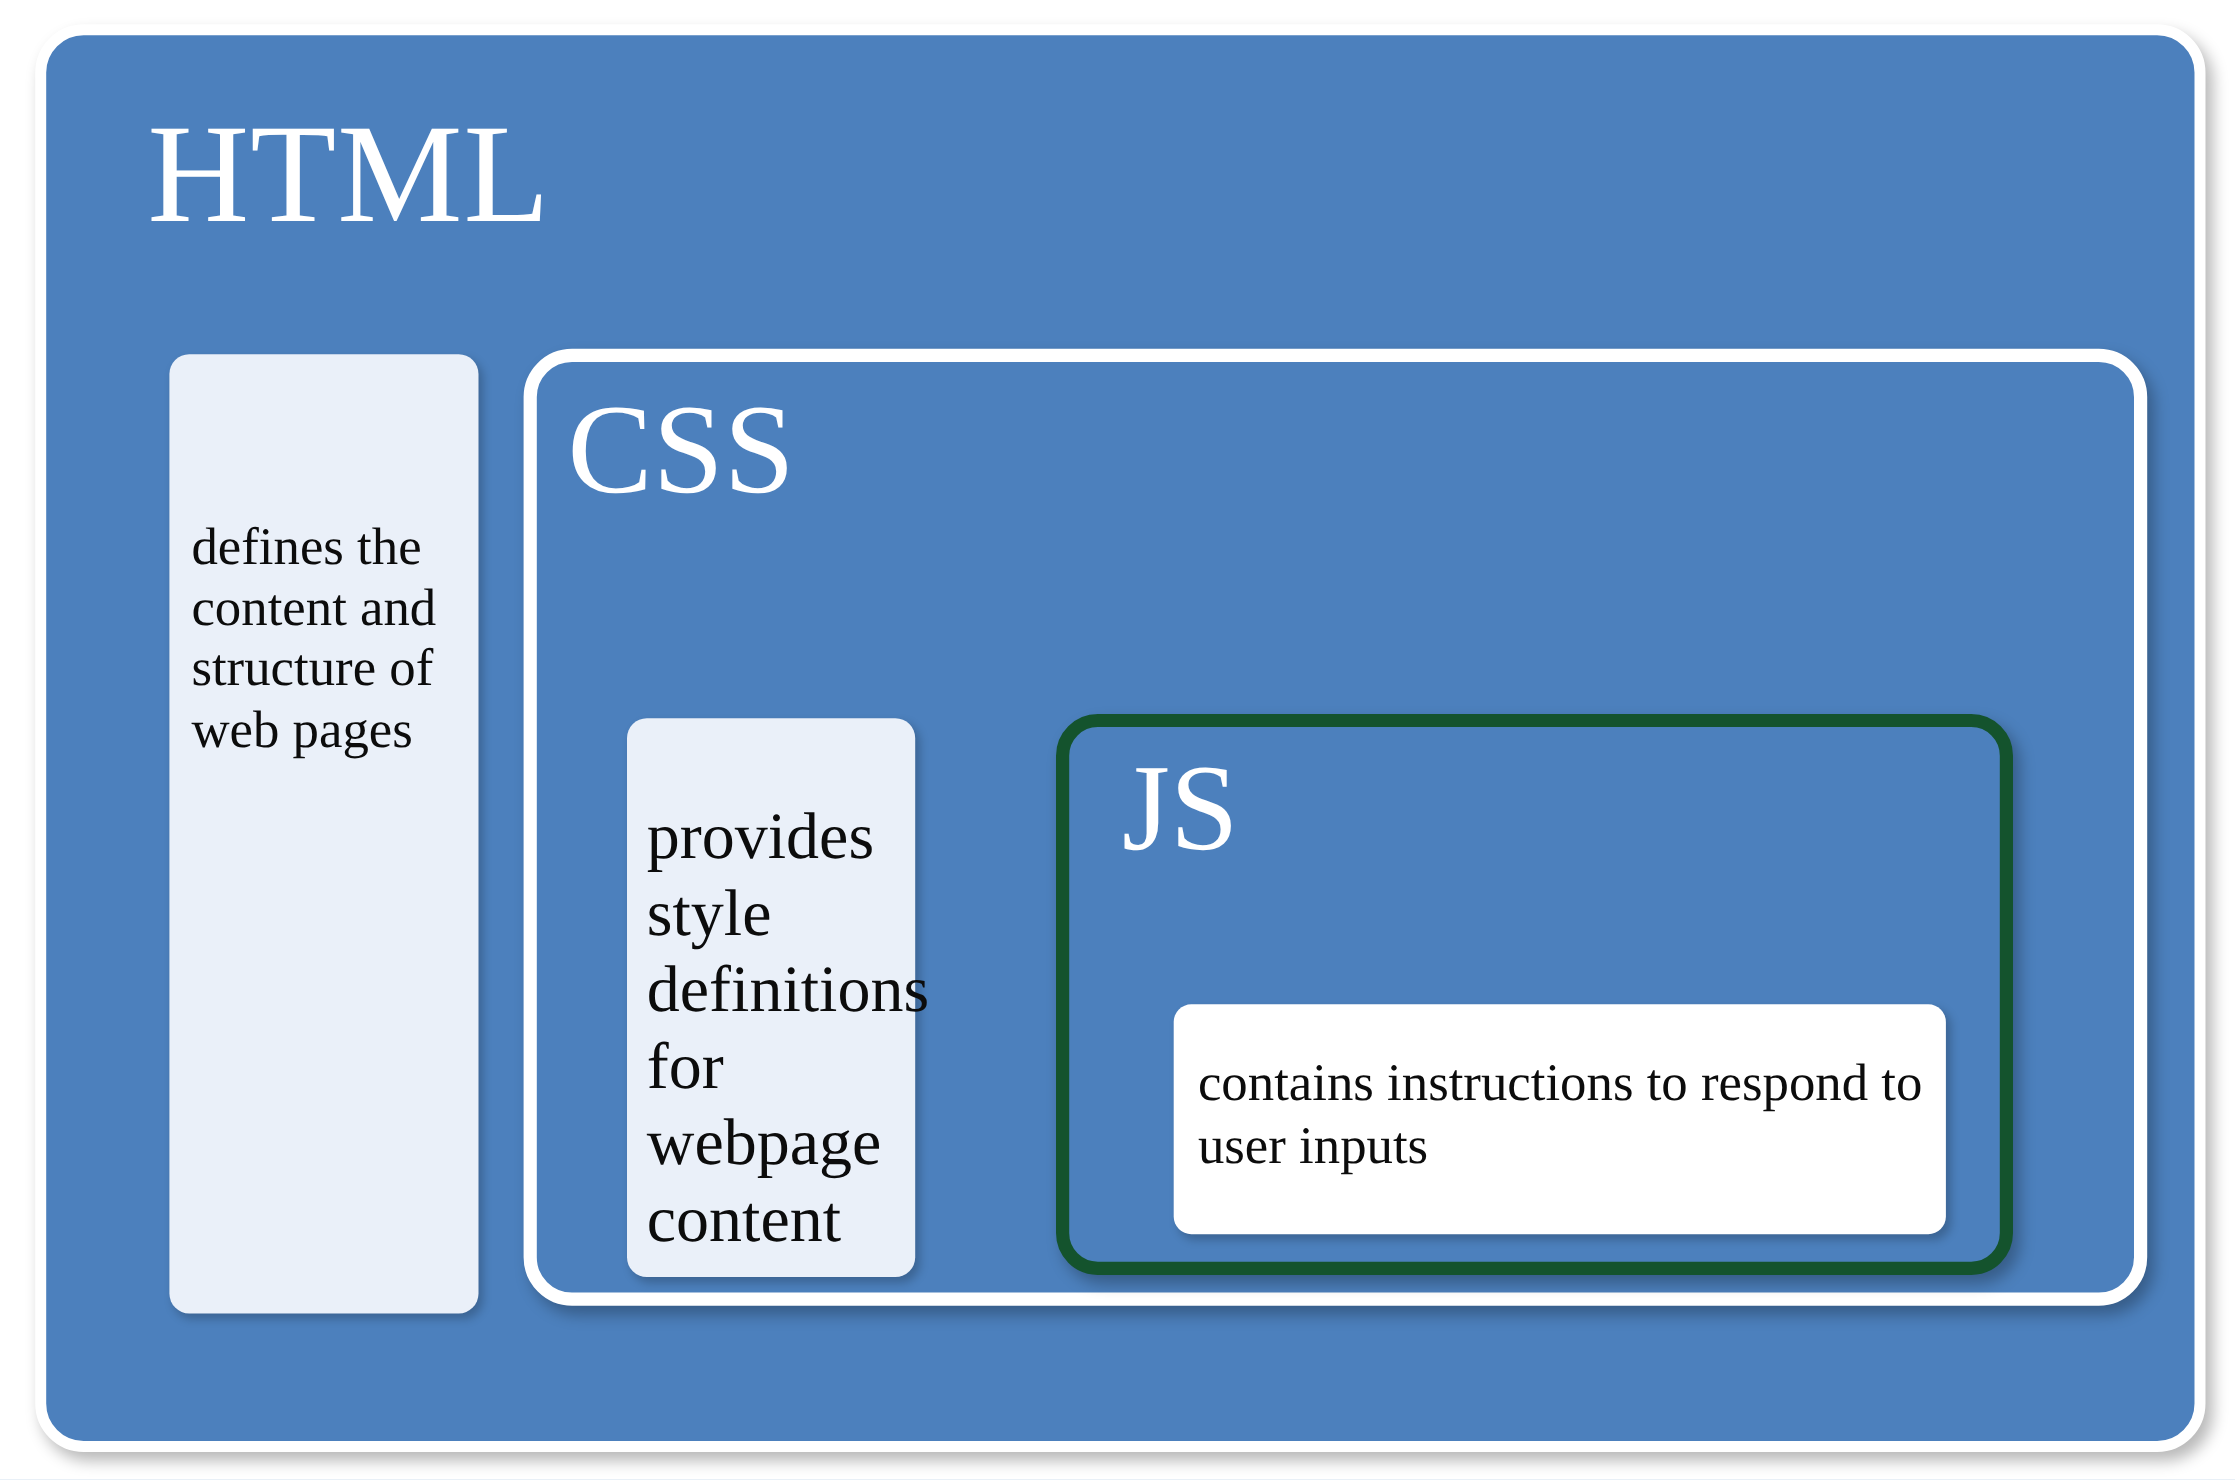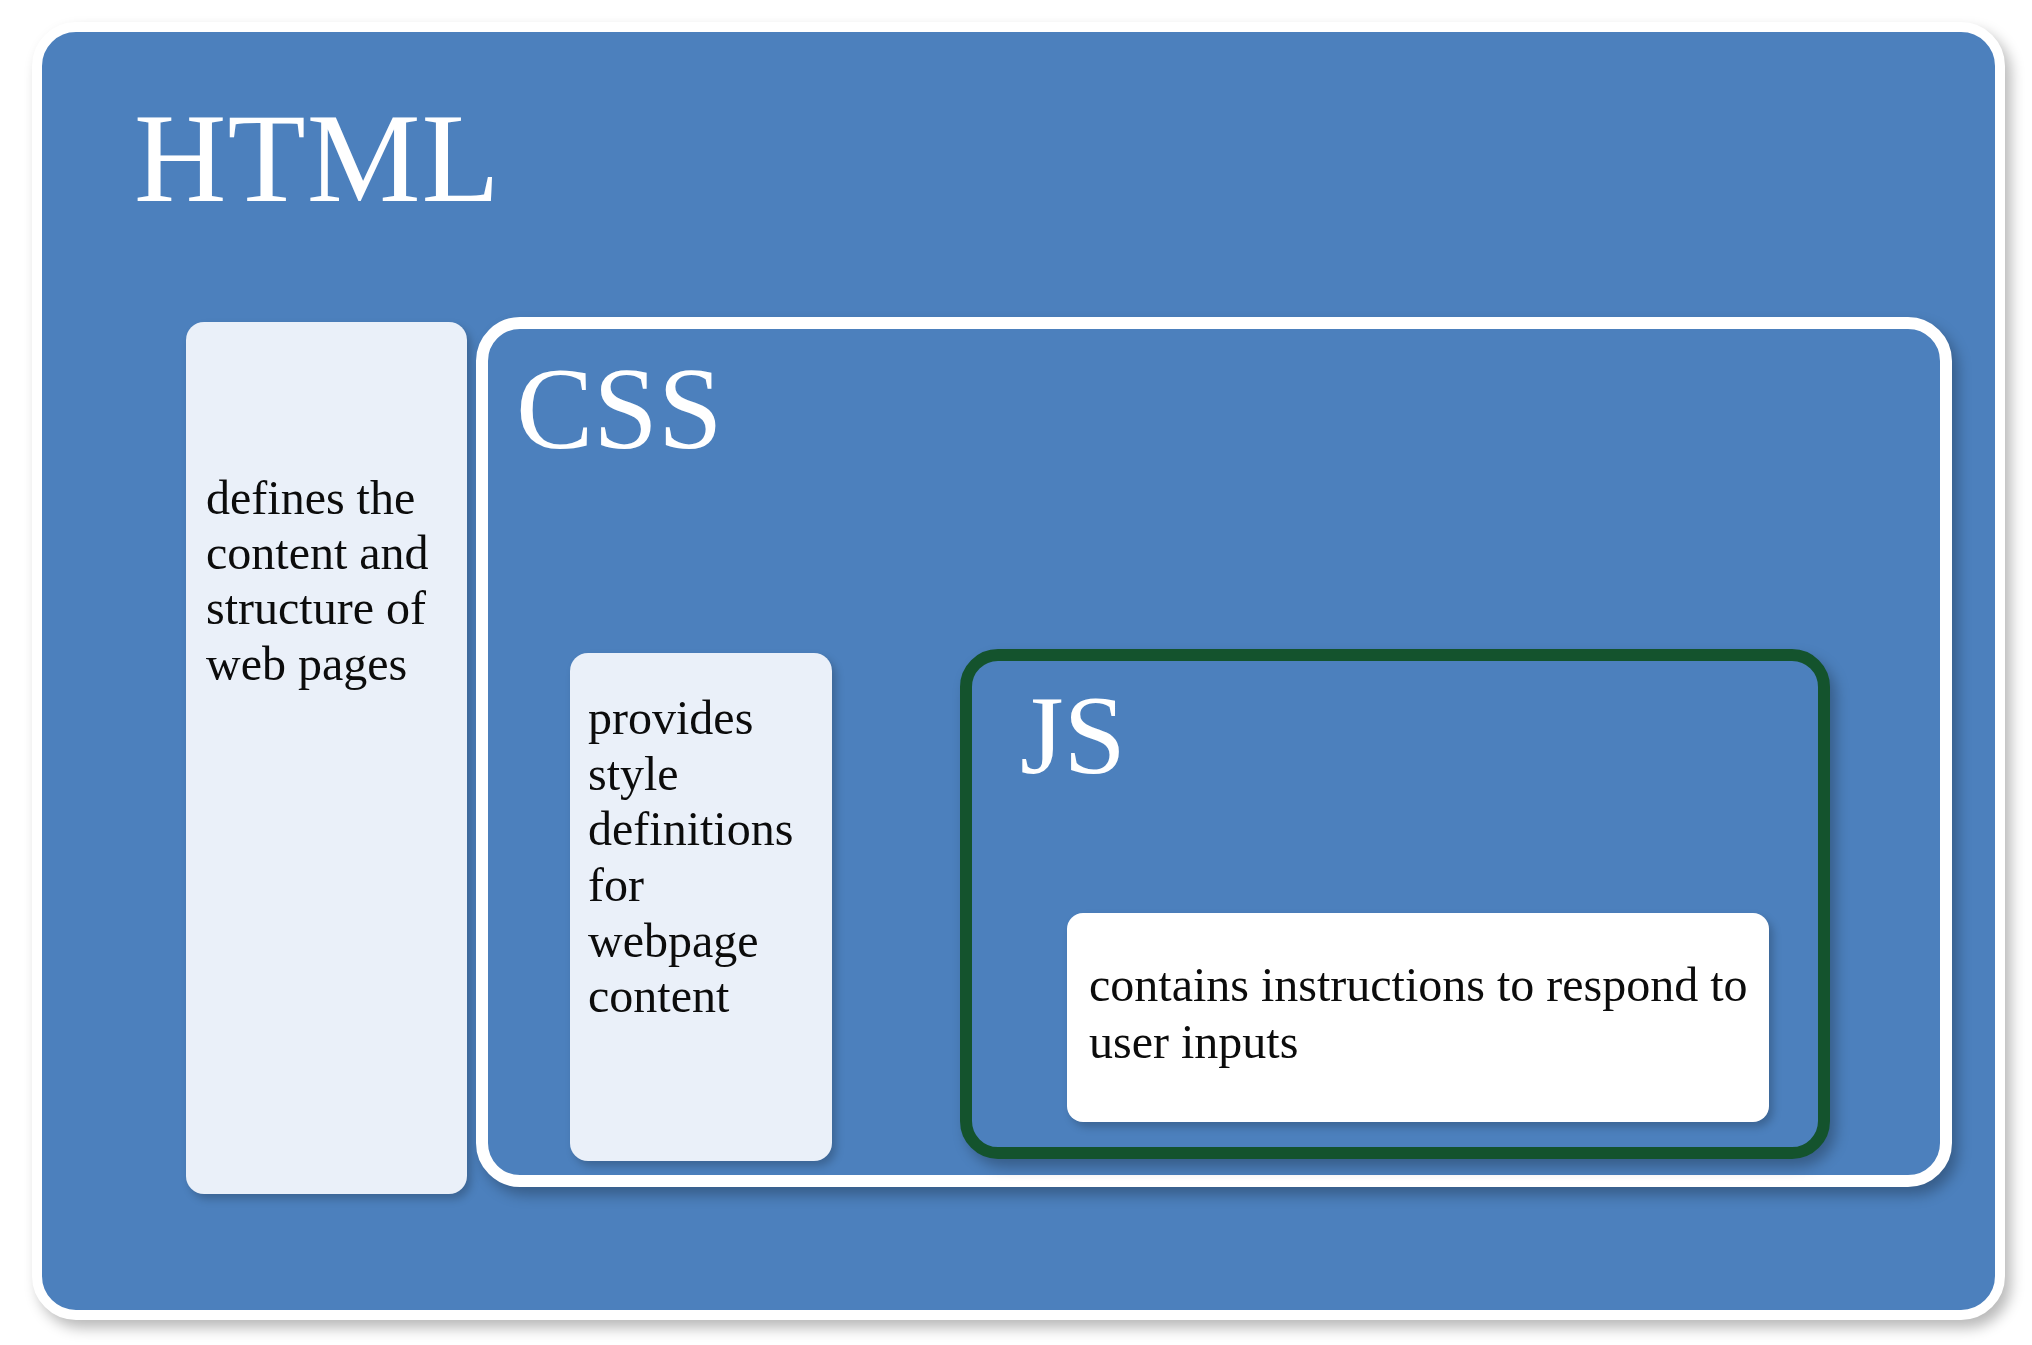--- a/index.html
+++ b/index.html
@@ -54,21 +54,20 @@
     width: 281px;
     height: 872px;
     box-sizing: border-box;
     background: #eaf0f9;
     border-radius: 18px;
     box-shadow: 4px 5px 9px rgba(0,0,0,0.22);
     padding: 148px 18px 10px 20px;
     color: #0c0c0c;
     font-size: 48px;
     line-height: 1.15;
-    margin-left: 32px;
   }
 
   
   .css-box {
     position: absolute;
     left: 434px;
     top: 285px;
     width: 1476px;
     height: 870px;
     box-sizing: border-box;
@@ -92,23 +91,23 @@
   .css-desc {
     position: absolute;
     left: 82px;
     top: 324px;
     width: 262px;
     height: 508px;
     box-sizing: border-box;
     background: #eaf0f9;
     border-radius: 18px;
     box-shadow: 4px 5px 9px rgba(0,0,0,0.22);
-    padding: 37px 14px 10px 18px;
+    padding: 73px 14px 10px 18px;
     color: #0c0c0c;
-    font-size: 48px;
+    font-size: 60px;
     line-height: 1.16;
   }
 
   
   .js-box {
     position: absolute;
     left: 472px;
     top: 320px;
     width: 870px;
     height: 510px;

